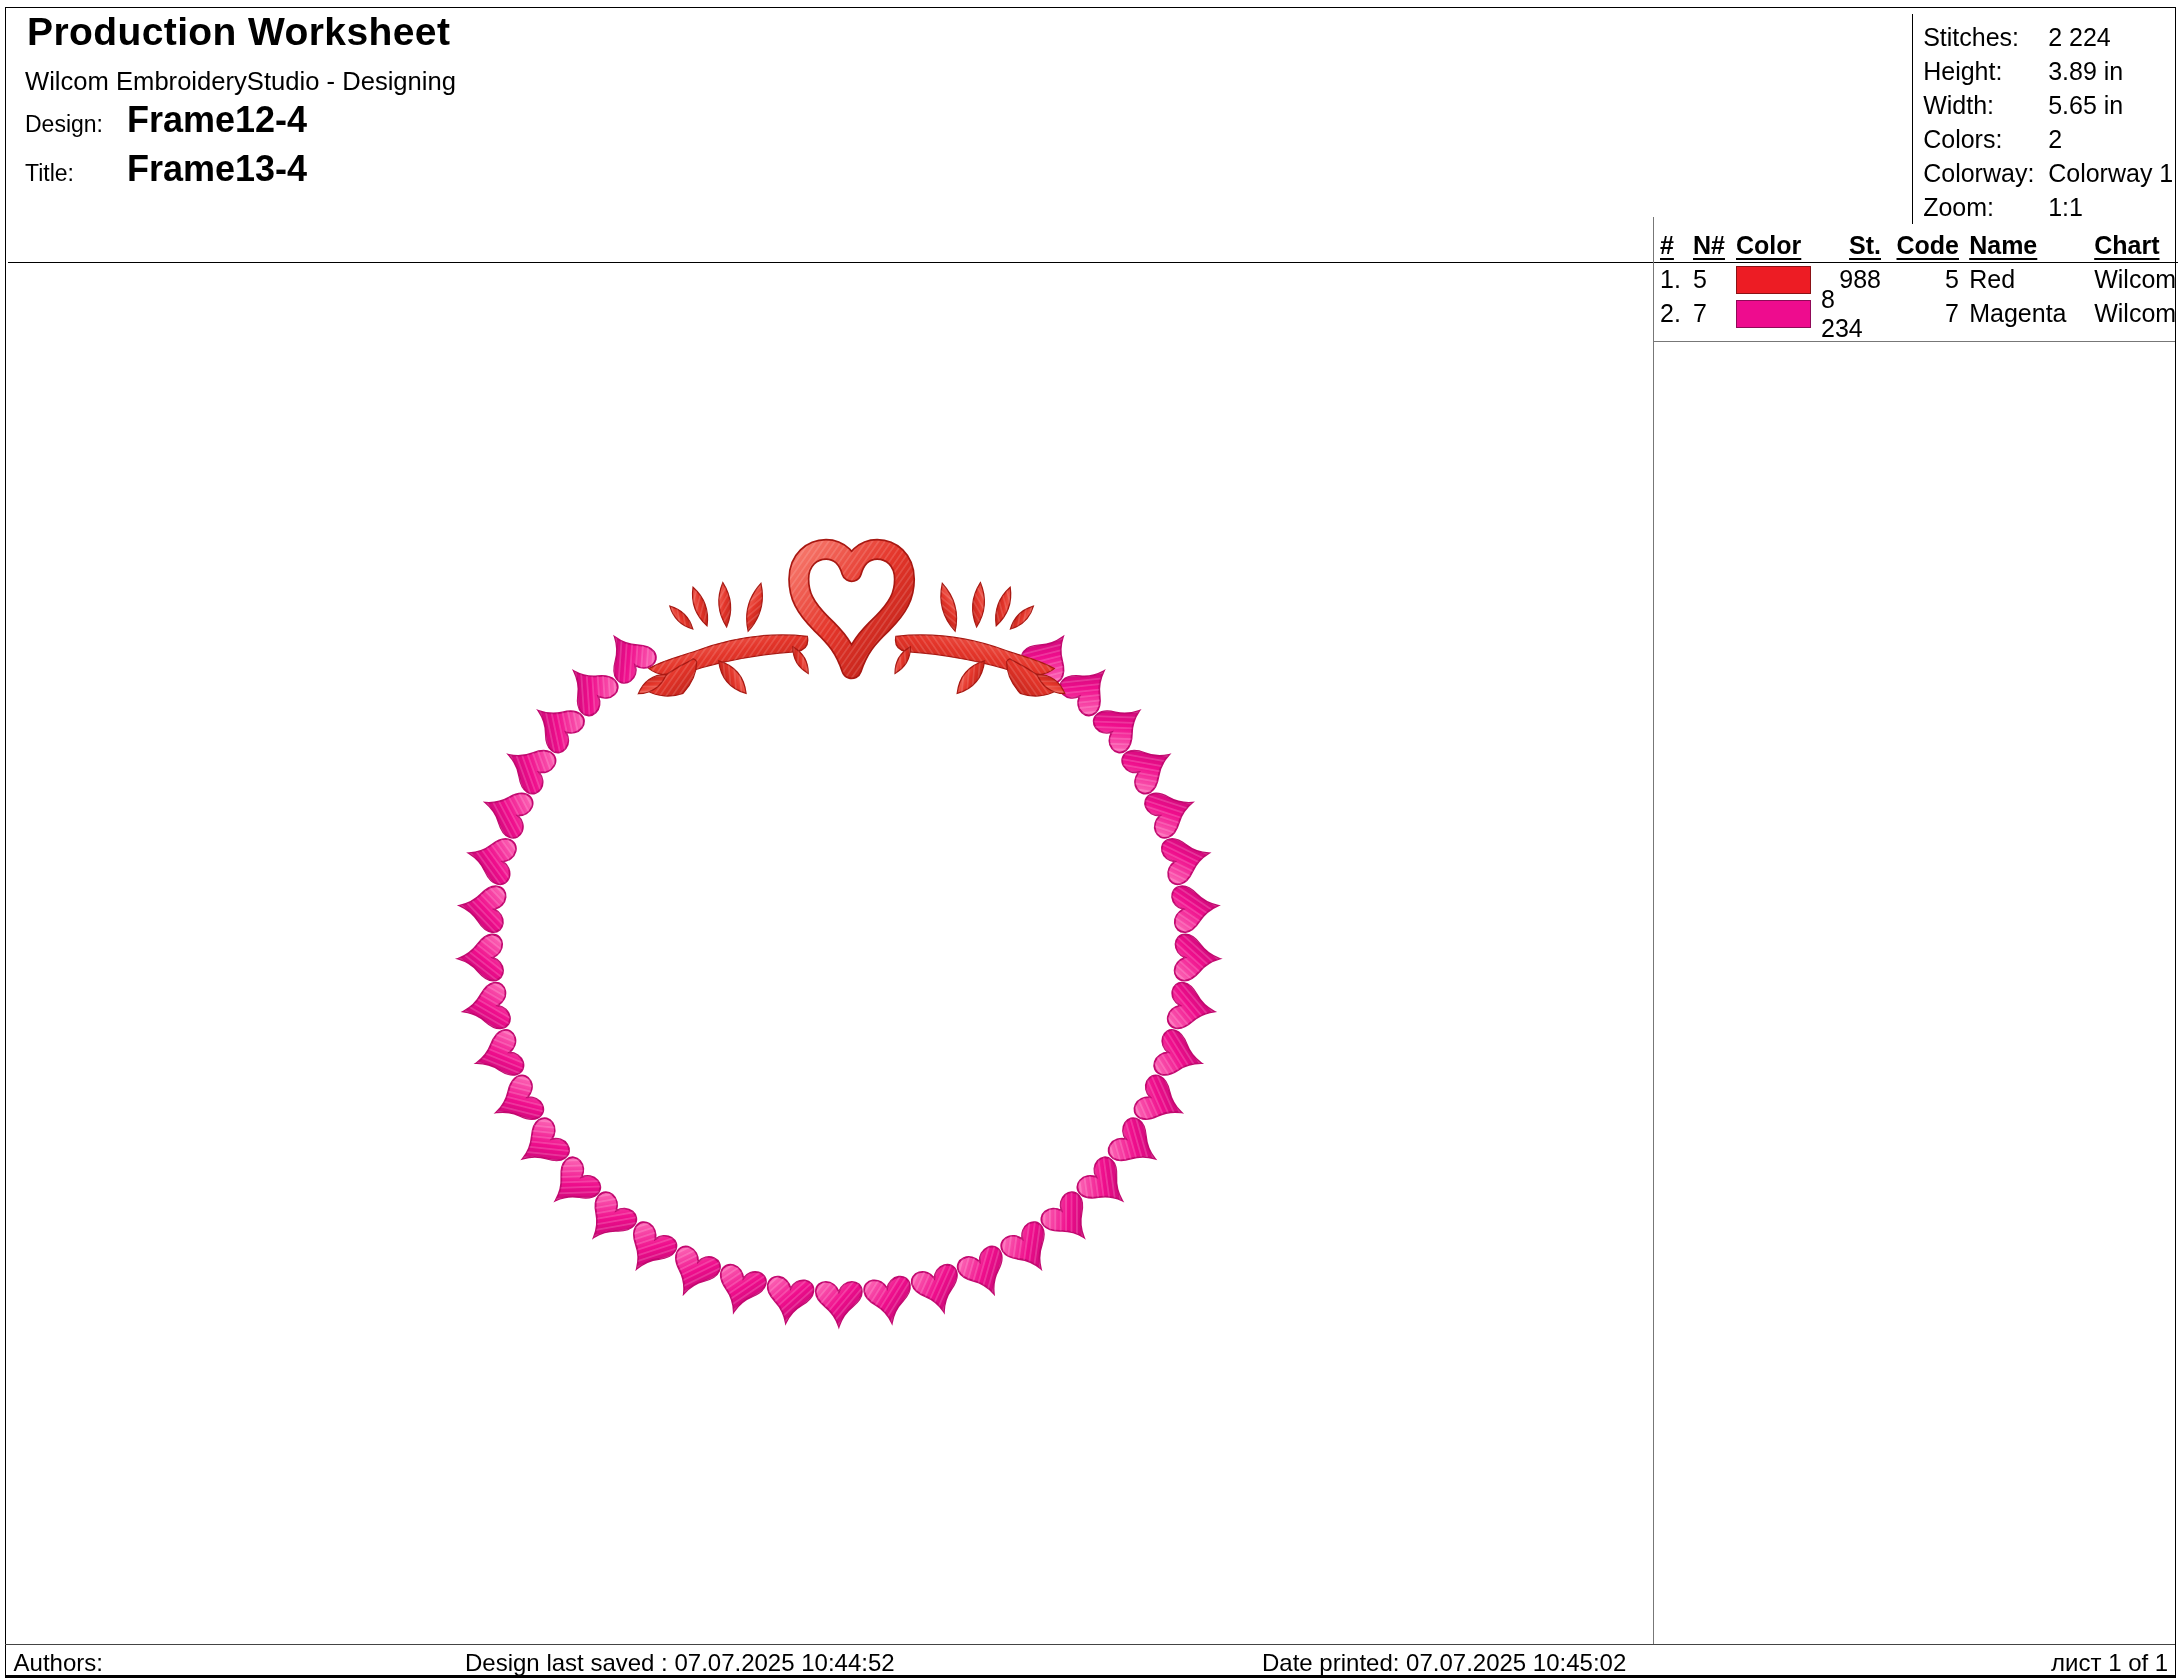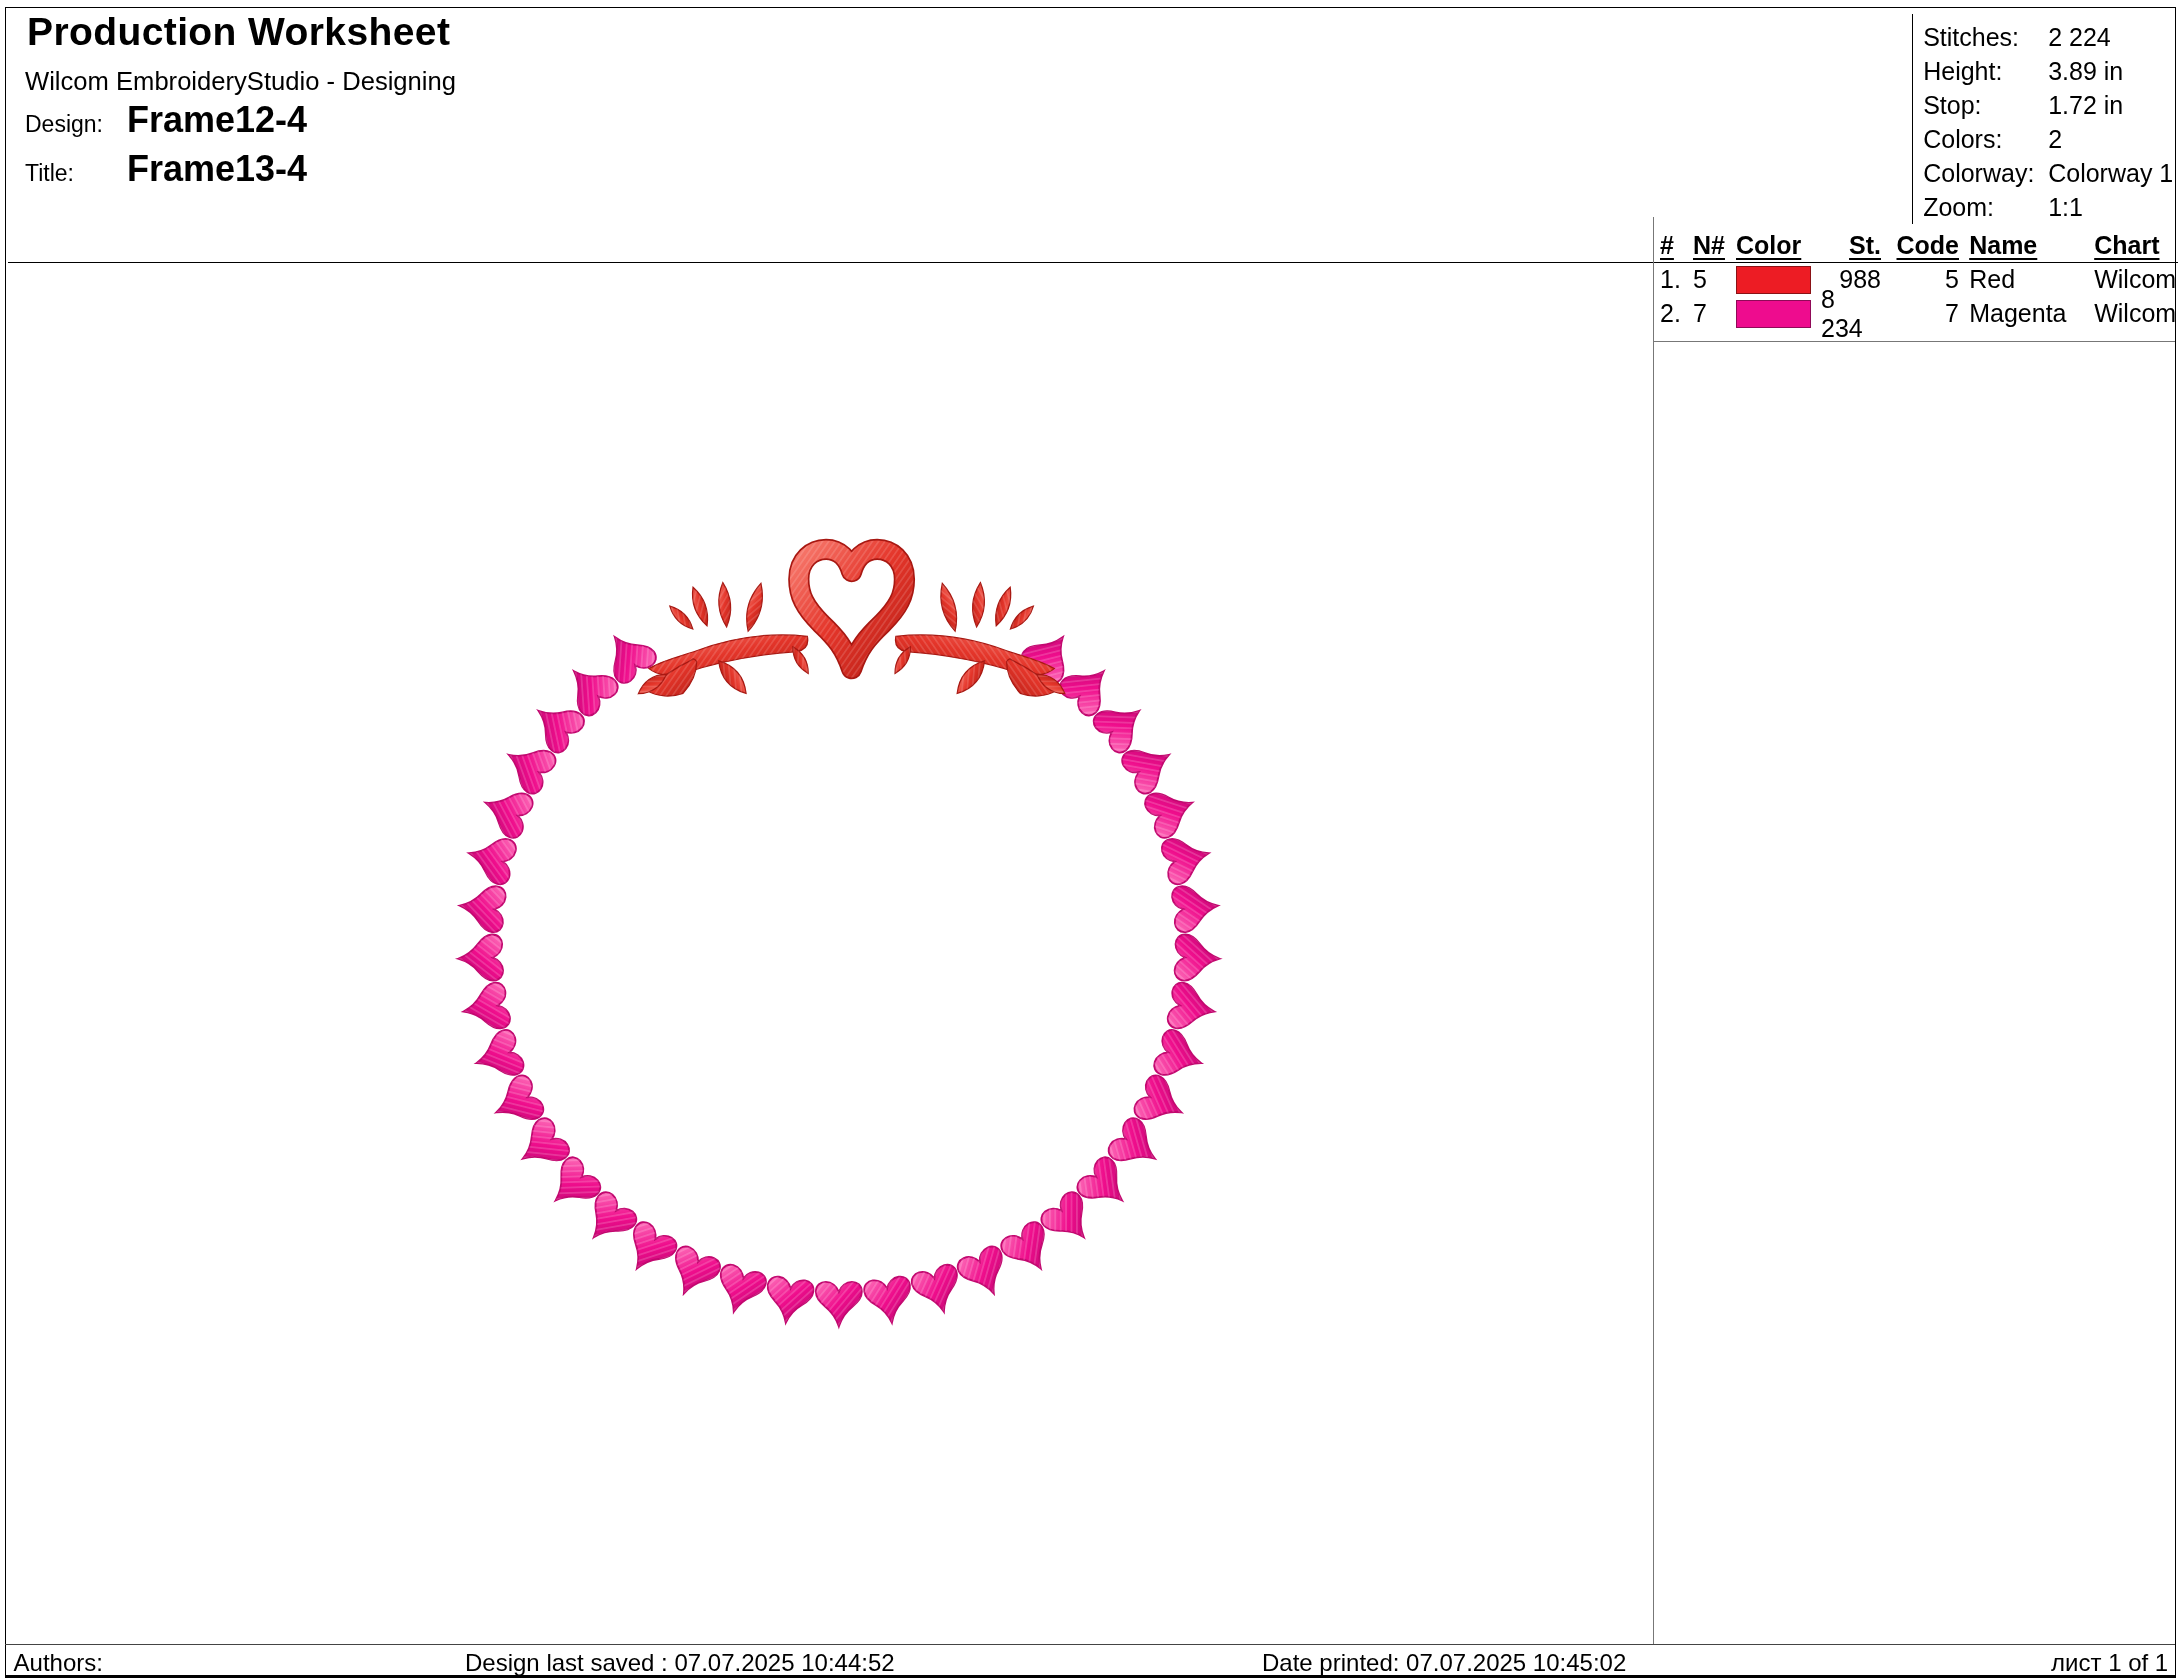--- a/index.html
+++ b/index.html
@@ -67,22 +67,22 @@
     <div class="stats-box">
         <div class="stat-row">
           <span class="stat-label">Stitches:</span>
           <span>2 224</span>
         </div>
         <div class="stat-row">
           <span class="stat-label">Height:</span>
           <span>3.89 in</span>
         </div>
         <div class="stat-row">
-          <span class="stat-label">Stop:</span>
-          <span>1.72 in</span>
+          <span class="stat-label">Width:</span>
+          <span>5.65 in</span>
         </div>
         <div class="stat-row">
           <span class="stat-label">Colors:</span>
           <span>2</span>
         </div>
         <div class="stat-row">
           <span class="stat-label">Colorway:</span>
           <span>Colorway 1</span>
         </div>
         <div class="stat-row">

